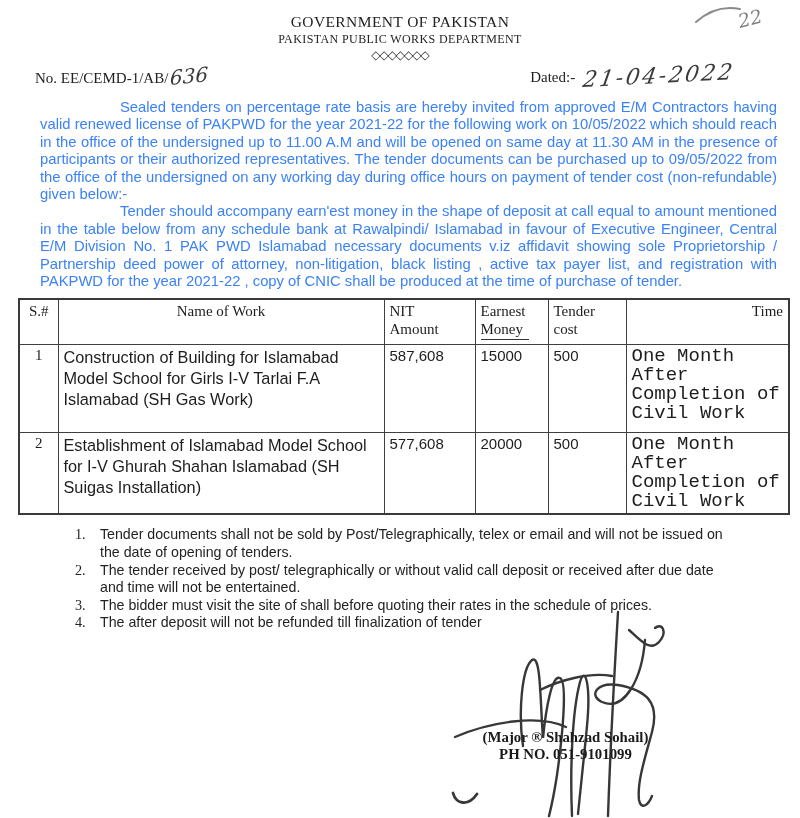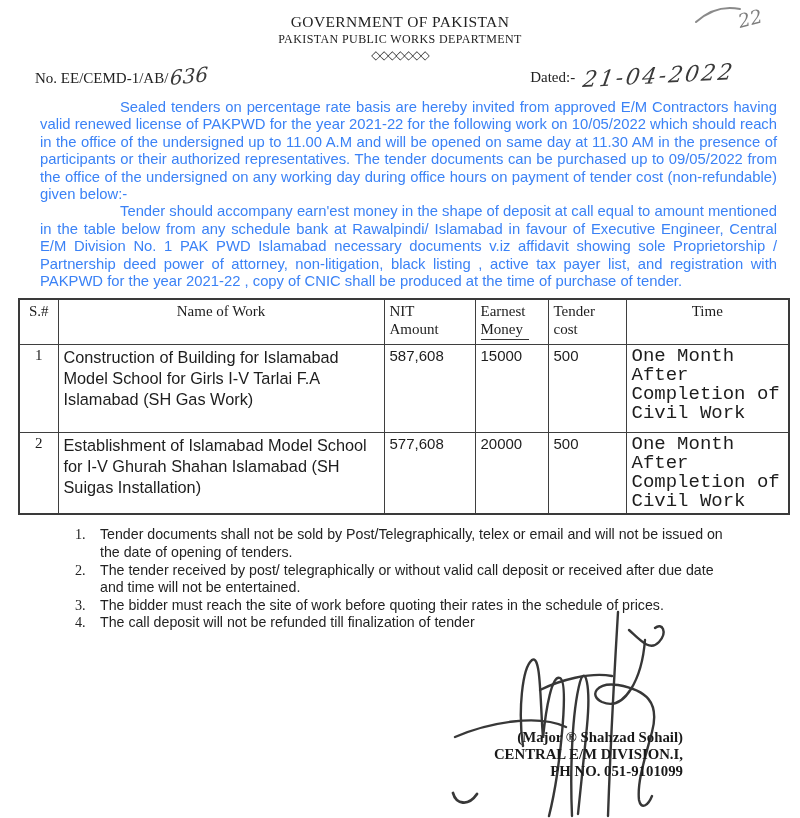--- a/index.html
+++ b/index.html
@@ -33,34 +33,34 @@
   .bodytext{ margin:5px 23px 0 40px; font-size:14.8px; line-height:17.4px; text-align:justify; color:#3b82f6;}
   .bodytext p{ margin:0; text-indent:80px;}
   
   table.tender{ border-collapse:collapse; margin:8px 0 0 18px; table-layout:fixed; width:770px;
     color:#1d1d1d; border:2px solid #3a3a3a;}
   table.tender td, table.tender th{ border:1.5px solid #3f3f3f; padding:2px 5px; font-weight:normal; vertical-align:top; overflow:hidden;}
   thead th{ font-family:"Liberation Serif", serif; font-size:15px; line-height:18px; height:40px;}
   .th-sn{ text-align:center;}
   .th-work{ text-align:center;}
   .th-two{ text-align:left; padding-left:7px;}
-  .th-time{ text-align:center; padding-left:28px;}
+  .th-time{ text-align:right; padding-left:28px;}
   .u-line{ display:inline-block; border-bottom:1.5px solid #333; padding:0 6px 1px 0;}
   td.c-sn{ text-align:center; font-family:"Liberation Serif", serif; font-size:15px;}
   td.c-work{ font-size:16.3px; line-height:21px; padding:6px 8px;}
   td.c-num{ vertical-align:bottom; font-size:15px; padding:0 0 4px 8px;}
   td.c-time{ font-family:Liberation Mono, monospace; font-size:19px; line-height:19px; padding:3px 6px;}
   tr.r1{ height:88px;} tr.r2{ height:80px;}
   
   .notes{ margin:11px 60px 0 75px; font-size:14.2px; line-height:17.6px; color:#232323;}
   .note{ display:flex; }
   .note .num{ width:25px; flex:0 0 25px; font-family:"Liberation Serif", serif;}
   .note .txt{ flex:1;}
   
-  .sig-block{ position:absolute; left:448px; top:729px; width:235px; text-align:right;
+  .sig-block{ position:absolute; left:448px; top:729px; width:235px; text-align:center;
     font-family:"Liberation Serif", serif; font-weight:bold; font-size:14.8px; line-height:17.2px; color:#1a1a1a;}
   .overlay{ position:absolute; left:0; top:0; pointer-events:none;}
 </style>
 </head>
 <body>
 
 <div class="page">
 
   <div class="doc-header">
     <div class="h1">GOVERNMENT OF PAKISTAN</div>
@@ -136,31 +136,30 @@
     <div class="note">
       <span class="num">1.</span>
       <span class="txt">Tender documents shall not be sold by Post/Telegraphically, telex or email and will not be issued on the date of opening of tenders.</span>
     </div>
     <div class="note">
       <span class="num">2.</span>
       <span class="txt">The tender received by post/ telegraphically or without valid call deposit or received after due date and time will not be entertained.</span>
     </div>
     <div class="note">
       <span class="num">3.</span>
-      <span class="txt">The bidder must reach the site of work before quoting their rates in the schedule of prices.</span>
+      <span class="txt">The bidder must visit the site of shall before quoting their rates in the schedule of prices.</span>
     </div>
     <div class="note">
       <span class="num">4.</span>
-      <span class="txt">The call deposit will not be refunded till finalization of tender</span>
+      <span class="txt">The after deposit will not be refunded till finalization of tender</span>
     </div>
   </div>
 
   <div class="sig-block">
     <div>(Major ® Shahzad Sohail)</div>
-    <div>CENTRAL E/M DIVISION.I,</div>
     <div>PH NO. 051-9101099</div>
   </div>
 
   <svg class="overlay" style="left:688px; top:0px;" width="110" height="46" viewBox="0 0 110 46">
     <path d="M 8,22 Q 28,4 52,9" fill="none" stroke="#8a8a8a" stroke-width="2" stroke-linecap="round"></path>
     <text x="52" y="28" font-size="19" fill="#7d7d7d" font-family="DejaVu Serif, serif" font-style="italic" transform="rotate(-14 52 28)">22</text>
   </svg>
 
   <svg class="overlay" width="800" height="818" viewBox="0 0 800 818">
     <g fill="none" stroke="#1c1c1c" stroke-width="2.4" stroke-linecap="round" opacity="0.88">

